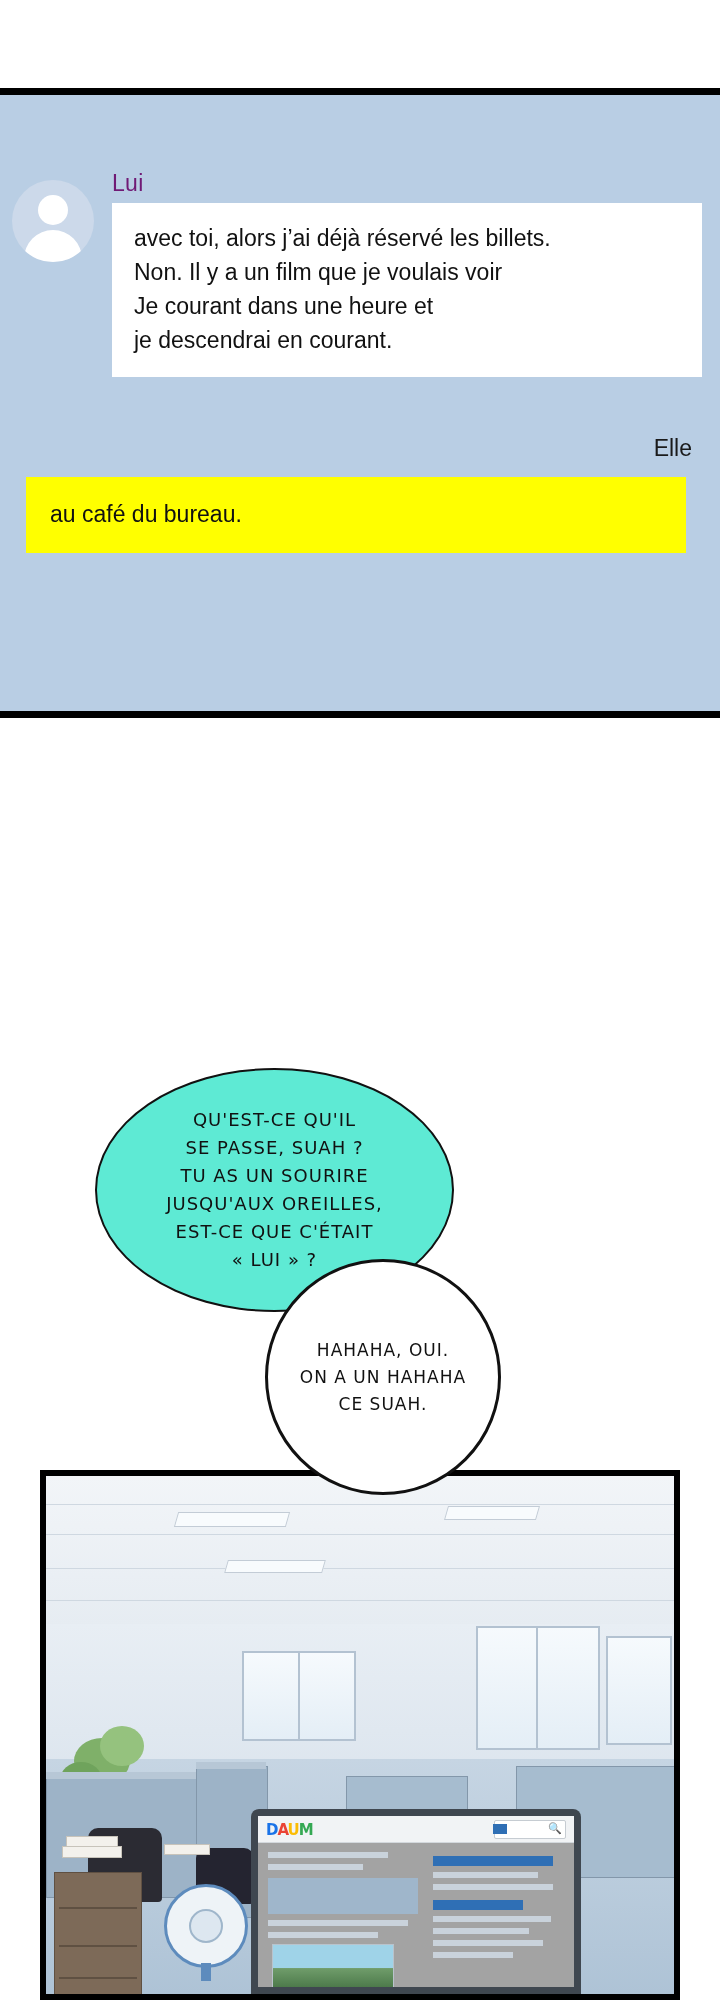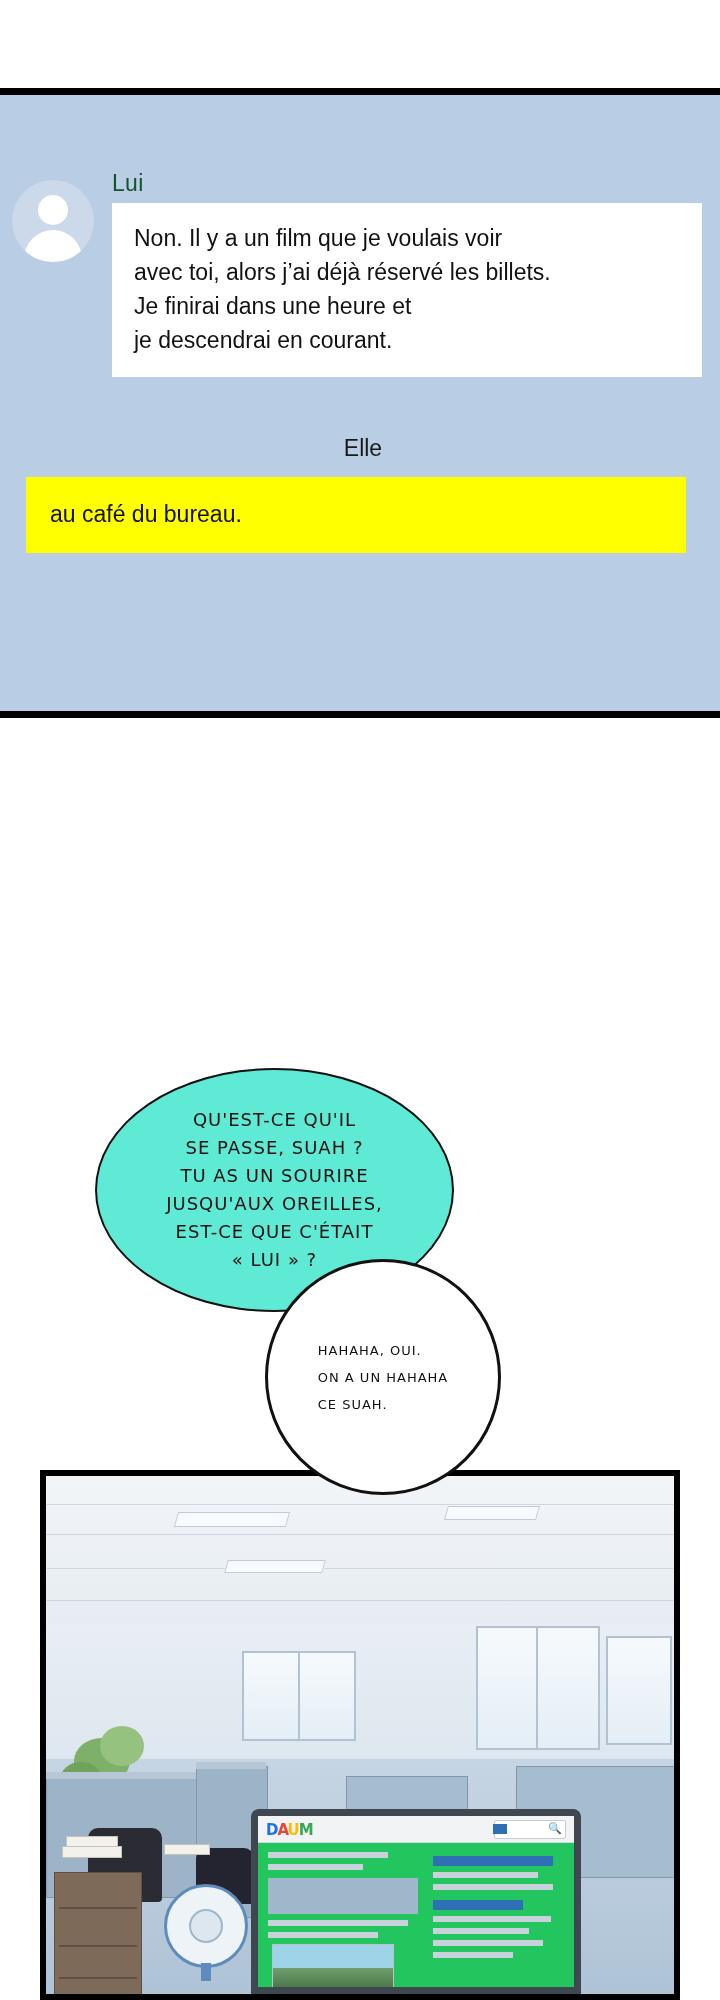--- a/index.html
+++ b/index.html
@@ -64,21 +64,21 @@
     height: 44px;
     border-radius: 29px 29px 0 0;
     background: #ffffff;
   }
 
   .sender-name {
     position: absolute;
     left: 100px;
     top: 0;
     font-size: 23px;
-    color: #14532d;
+    color: #701a75;
     letter-spacing: 0.3px;
   }
 
   .bubble-white {
     position: absolute;
     left: 100px;
     top: 33px;
     width: 590px;
     background: #ffffff;
     padding: 18px 22px 20px 22px;
@@ -87,21 +87,21 @@
     line-height: 34px;
     color: #111111;
   }
   .bubble-white .line { white-space: nowrap; }
 
   .msg-row-right {
     position: absolute;
     right: 26px;
     top: 340px;
     width: 660px;
-    text-align: center;
+    text-align: right;
   }
   .sender-name-right {
     font-size: 23px;
     color: #1a1a1a;
     display: block;
     margin-bottom: 14px;
     padding-right: 2px;
   }
   .bubble-yellow {
     position: absolute;
@@ -263,21 +263,21 @@
     left: 205px; bottom: 0;
     width: 330px; height: 185px;
     background: #3f4750;
     border-radius: 8px 8px 0 0;
     padding: 7px;
     box-sizing: border-box;
   }
   .screen {
     position: relative;
     width: 100%; height: 100%;
-    background: #22c55e;
+    background: #a3a3a3;
     overflow: hidden;
     text-align: right;
   }
   .browser-bar {
     position: absolute; left: 0; top: 0; right: 0; height: 26px;
     background: #f1f3f5;
     border-bottom: 1px solid #d3d8dd;
   }
   .logo-letters {
     position: absolute; left: 8px; top: 5px;
@@ -325,43 +325,43 @@
     height: 230px;
     border-radius: 50%;
     background: #ffffff;
     border: 3px solid #111111;
     display: flex;
     align-items: center;
     justify-content: center;
     z-index: 30;
   }
   .speech-text {
-    text-align: left;
-    font-size: 13px;
+    text-align: center;
+    font-size: 17px;
     line-height: 27px;
     letter-spacing: 1px;
     color: #111111;
     font-family: "DejaVu Sans", sans-serif;
   }
 </style>
 </head>
 <body>
 
 <div class="chat-panel">
 
   <div class="msg-row-left">
     <div class="avatar">
       <div class="head"></div>
       <div class="body"></div>
     </div>
     <div class="sender-name">Lui</div>
     <div class="bubble-white">
+      <div class="line">avec toi, alors j’ai déjà réservé les billets.</div>
       <div class="line">Non. Il y a un film que je voulais voir</div>
-      <div class="line">avec toi, alors j’ai déjà réservé les billets.</div>
-      <div class="line">Je finirai dans une heure et</div>
+      <div class="line">Je courant dans une heure et</div>
       <div class="line">je descendrai en courant.</div>
     </div>
   </div>
 
   <div class="msg-row-right">
     <span class="sender-name-right">Elle</span>
   </div>
   <div class="bubble-yellow">
     <div class="line">au café du bureau.</div>
   </div>

